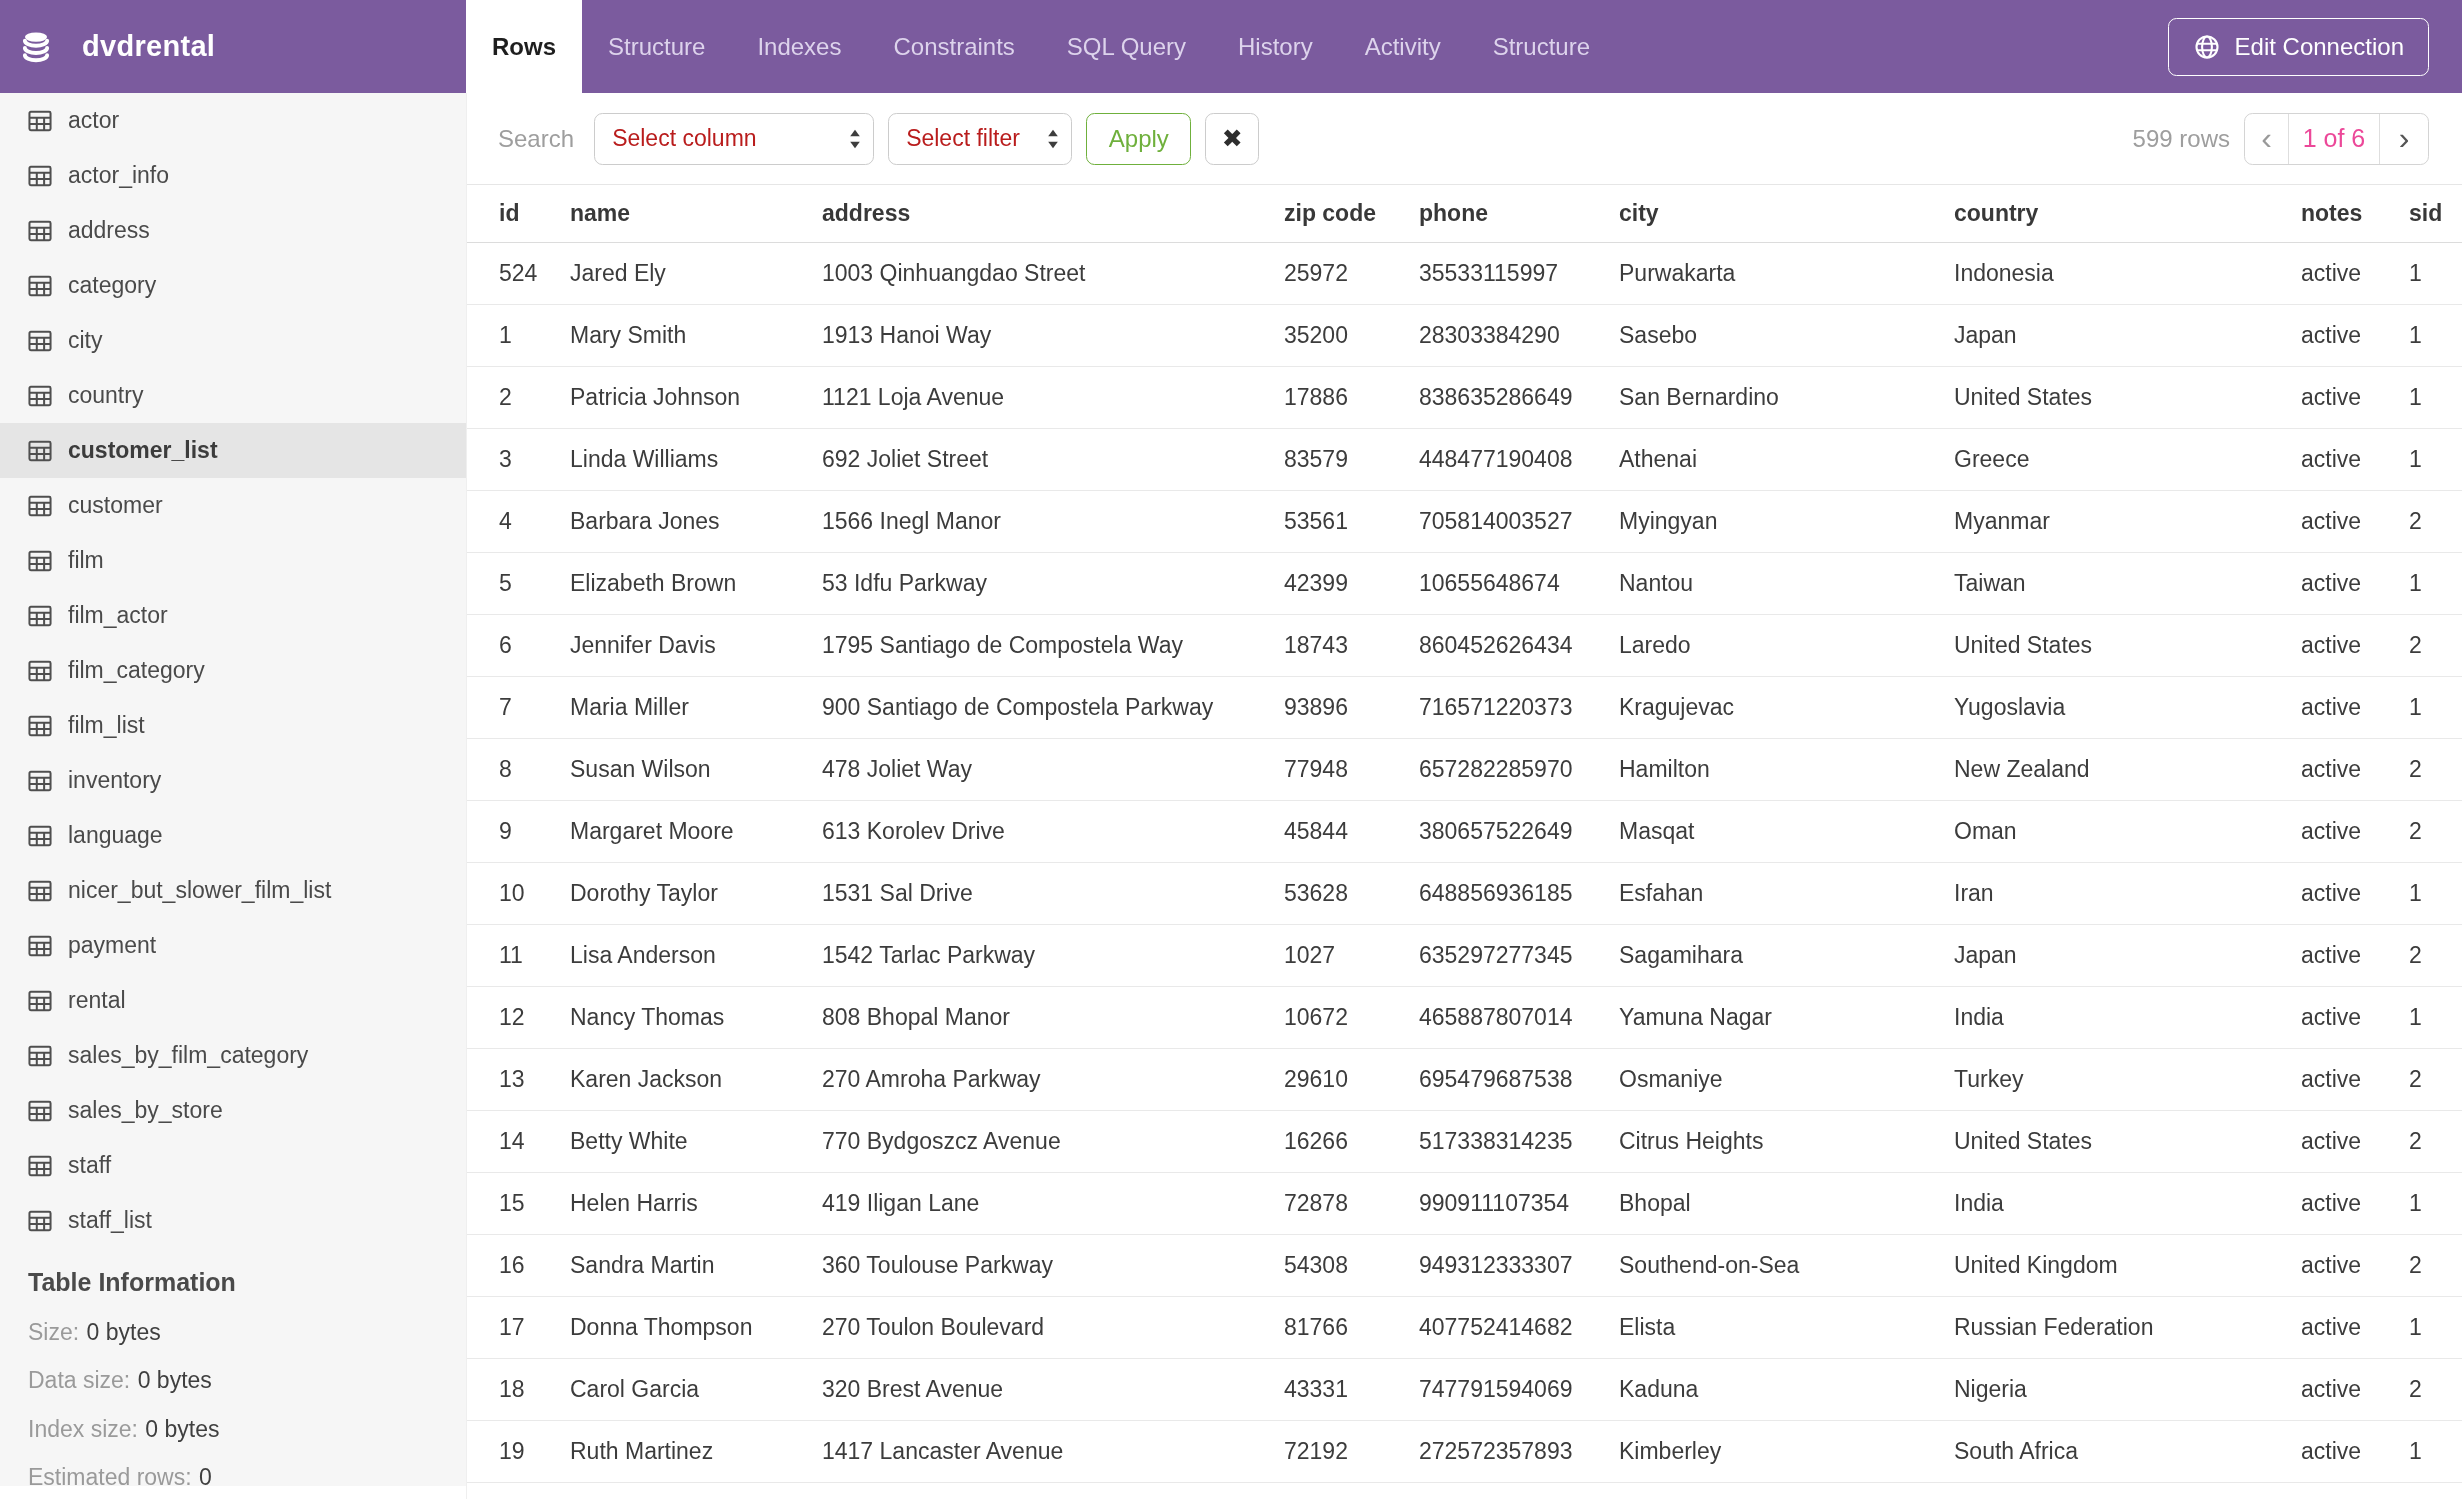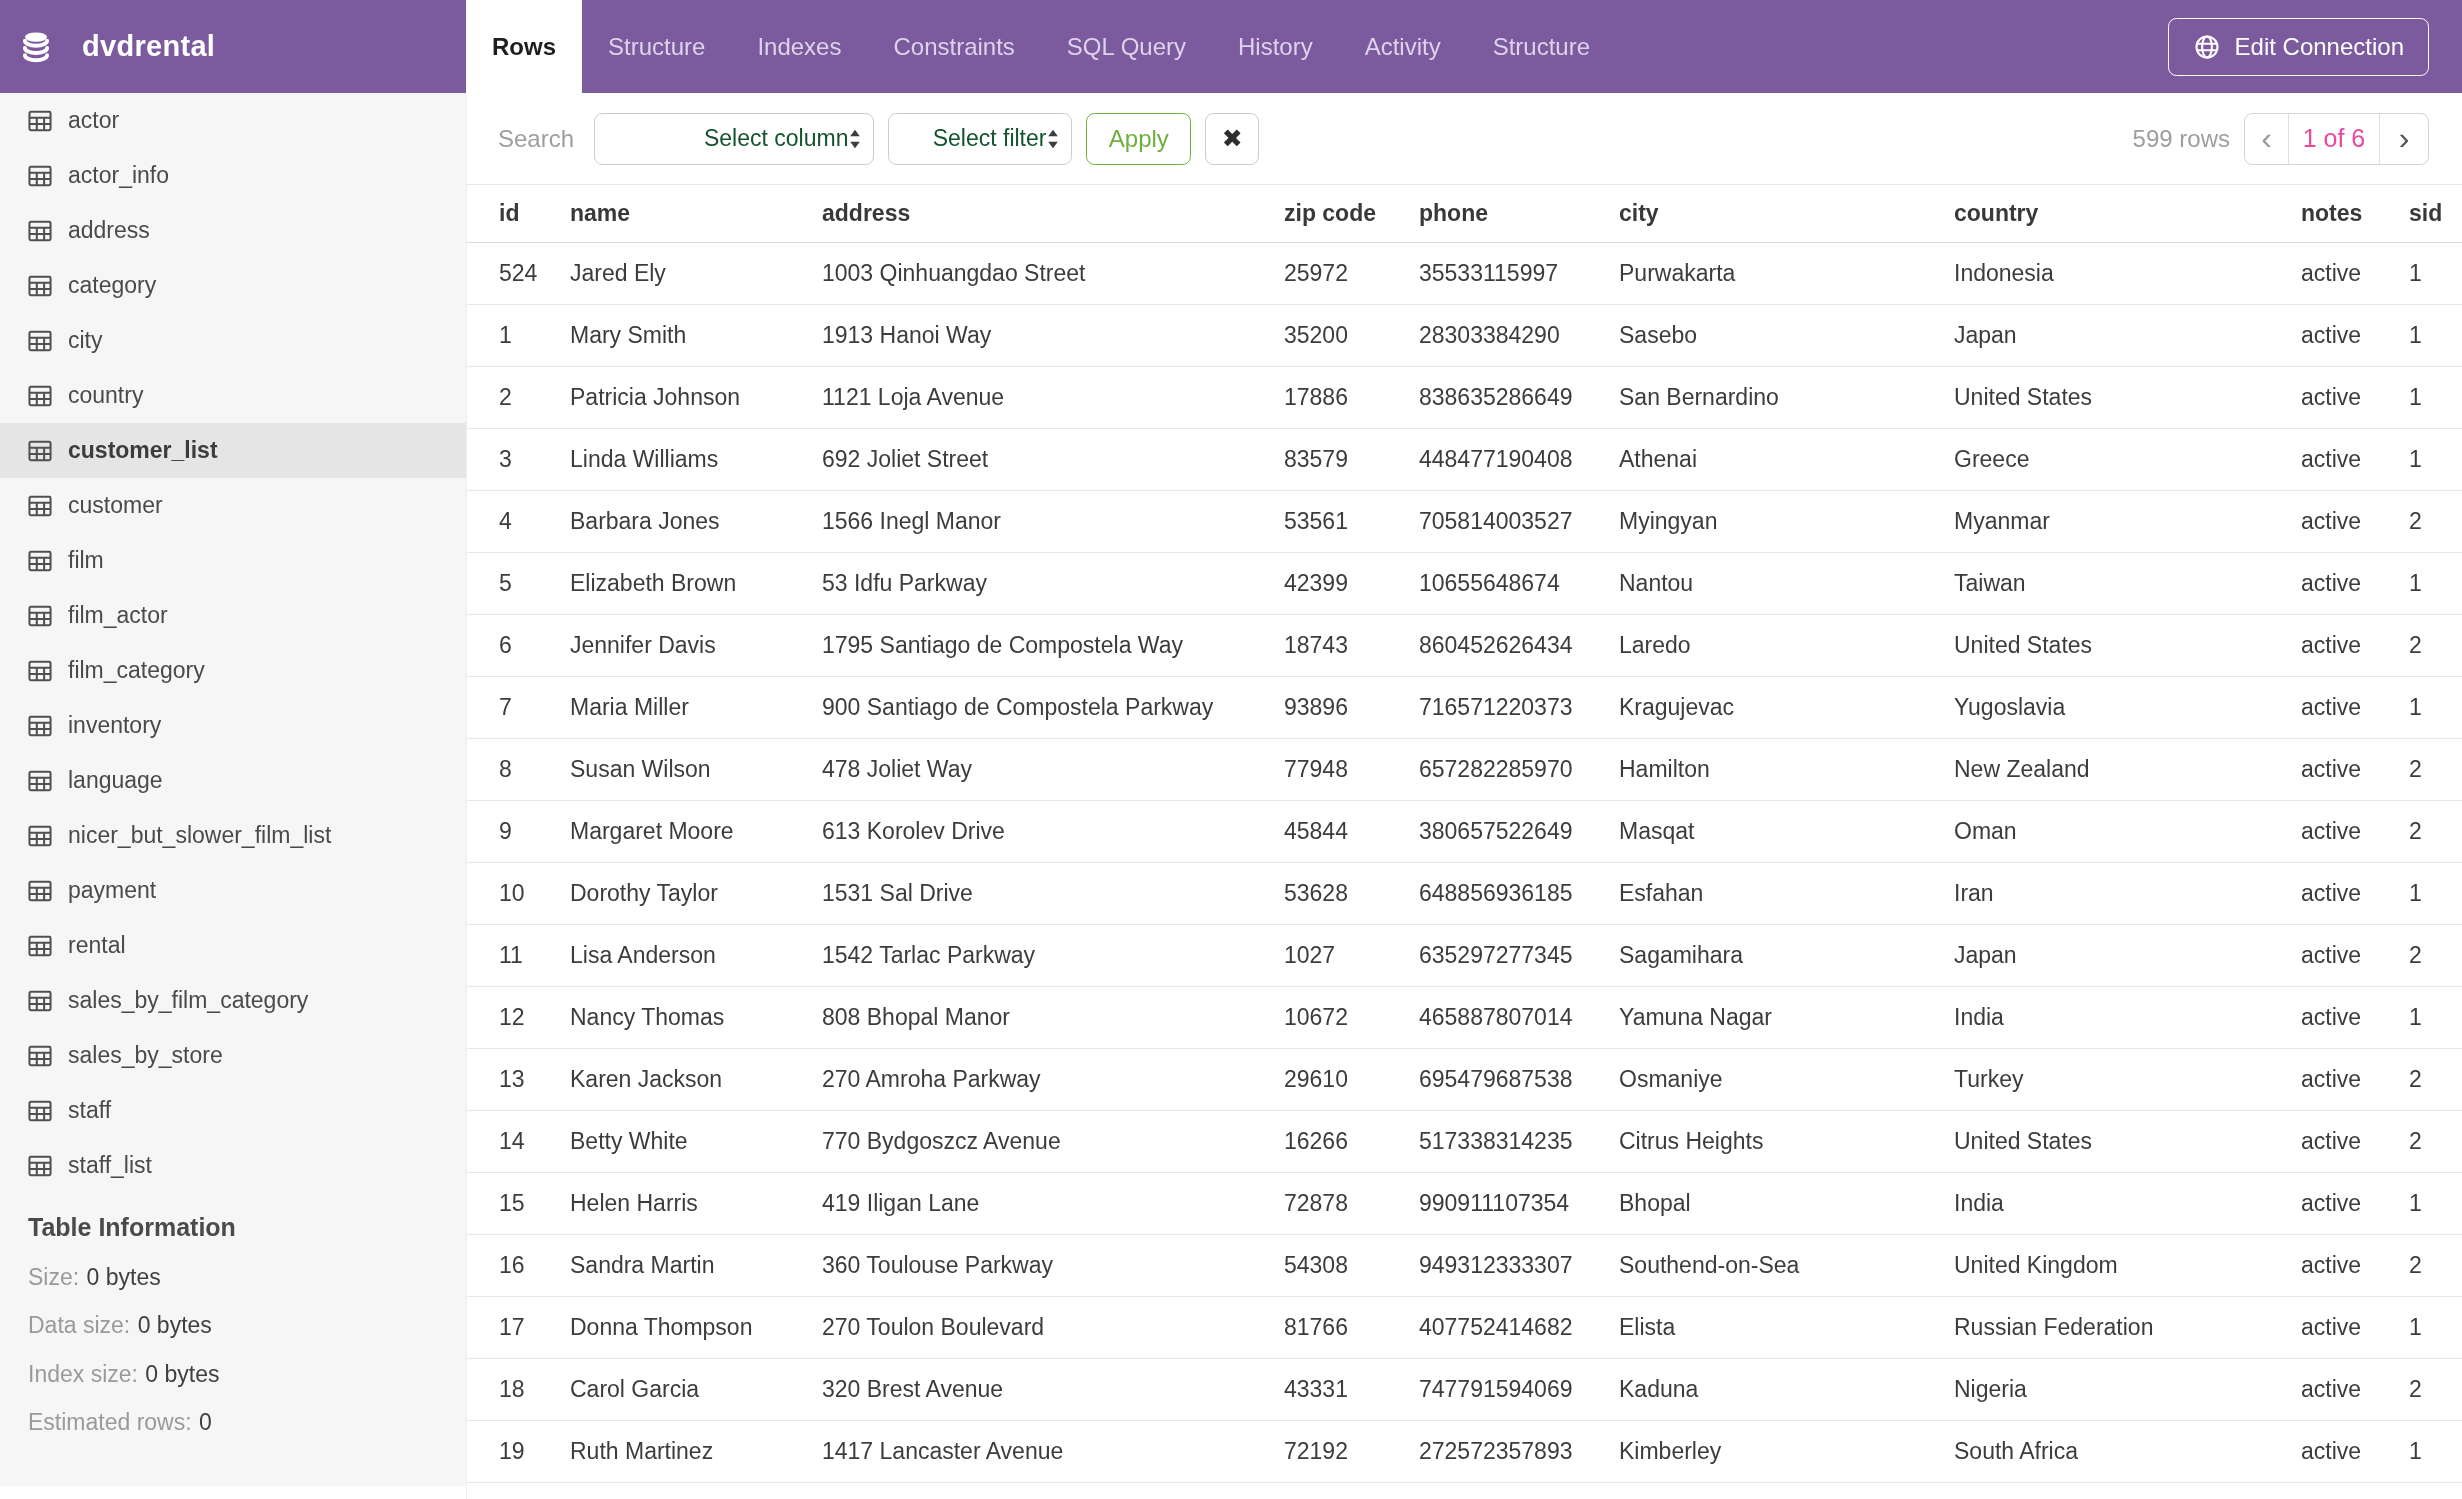--- a/index.html
+++ b/index.html
@@ -31,23 +31,23 @@
   .info-title { font-size:25px; font-weight:700; color:#4a4a4a; }
   .info-row { font-size:23px; color:#9a9a9a; margin-top:21.4px; }
   .info-row .val { color:#3f3f3f; margin-left:7.4px; }
 
   
   .content { position:absolute; top:93px; left:466px; right:0; bottom:0;
              background:#fff; border-left:0.9px solid #efefef; }
   .toolbar { height:92px; display:flex; align-items:center; padding-left:31px;
              border-bottom:0.9px solid #e6e6e6; }
   .search-label { font-size:24px; color:#9e9e9e; margin-right:20.4px; }
-  .select { display:flex; align-items:center; justify-content:flex-end;
+  .select { display:flex; align-items:center; justify-content:space-between;
             border:1.9px solid #cccccc; border-radius:8.4px; height:52px; background:#fff;
-            color:#14532d; font-size:23px; padding:0 11px 0 16.7px; margin-right:14px; cursor:pointer; }
+            color:#b91c1c; font-size:23px; padding:0 11px 0 16.7px; margin-right:14px; cursor:pointer; }
   .select.column { width:280px; }
   .select.filter { width:184px; }
   .search-input { width:372px; height:52px; border:1.9px solid #cccccc; border-radius:8.4px;
                   font-size:23px; padding:0 16.7px; margin-right:14px; color:#3f3f3f;
                   font-family:inherit; outline:none; }
   .search-input::placeholder { color:#a9a9a9; }
   .apply-btn { height:52px; padding:0 21.4px; border:1.9px solid #6fb03c; border-radius:8.4px;
                background:#fff; color:#6fb03c; font-size:24px; margin-right:14px;
                font-family:inherit; cursor:pointer; }
   .clear-btn { height:52px; width:54px; border:1.9px solid #cccccc; border-radius:8.4px;
@@ -197,20 +197,27 @@
       </div>
 
       <div class="side-item">
         <svg width="24" height="22" viewBox="0 0 26 24" fill="none" stroke="currentColor" stroke-width="2.2">
           <rect x="1.5" y="2" width="23" height="20" rx="1.5"></rect>
           <path d="M1.5 8.5h23M1.5 15.2h23M9.5 8.5v13.5M17.5 8.5v13.5"></path>
         </svg>
         <span>film_category</span>
       </div>
 
+      <div class="side-item">
+        <svg width="24" height="22" viewBox="0 0 26 24" fill="none" stroke="currentColor" stroke-width="2.2">
+          <rect x="1.5" y="2" width="23" height="20" rx="1.5"></rect>
+          <path d="M1.5 8.5h23M1.5 15.2h23M9.5 8.5v13.5M17.5 8.5v13.5"></path>
+        </svg>
+        <span>film_list</span>
+      </div>
 
       <div class="side-item">
         <svg width="24" height="22" viewBox="0 0 26 24" fill="none" stroke="currentColor" stroke-width="2.2">
           <rect x="1.5" y="2" width="23" height="20" rx="1.5"></rect>
           <path d="M1.5 8.5h23M1.5 15.2h23M9.5 8.5v13.5M17.5 8.5v13.5"></path>
         </svg>
         <span>inventory</span>
       </div>
 
       <div class="side-item">

